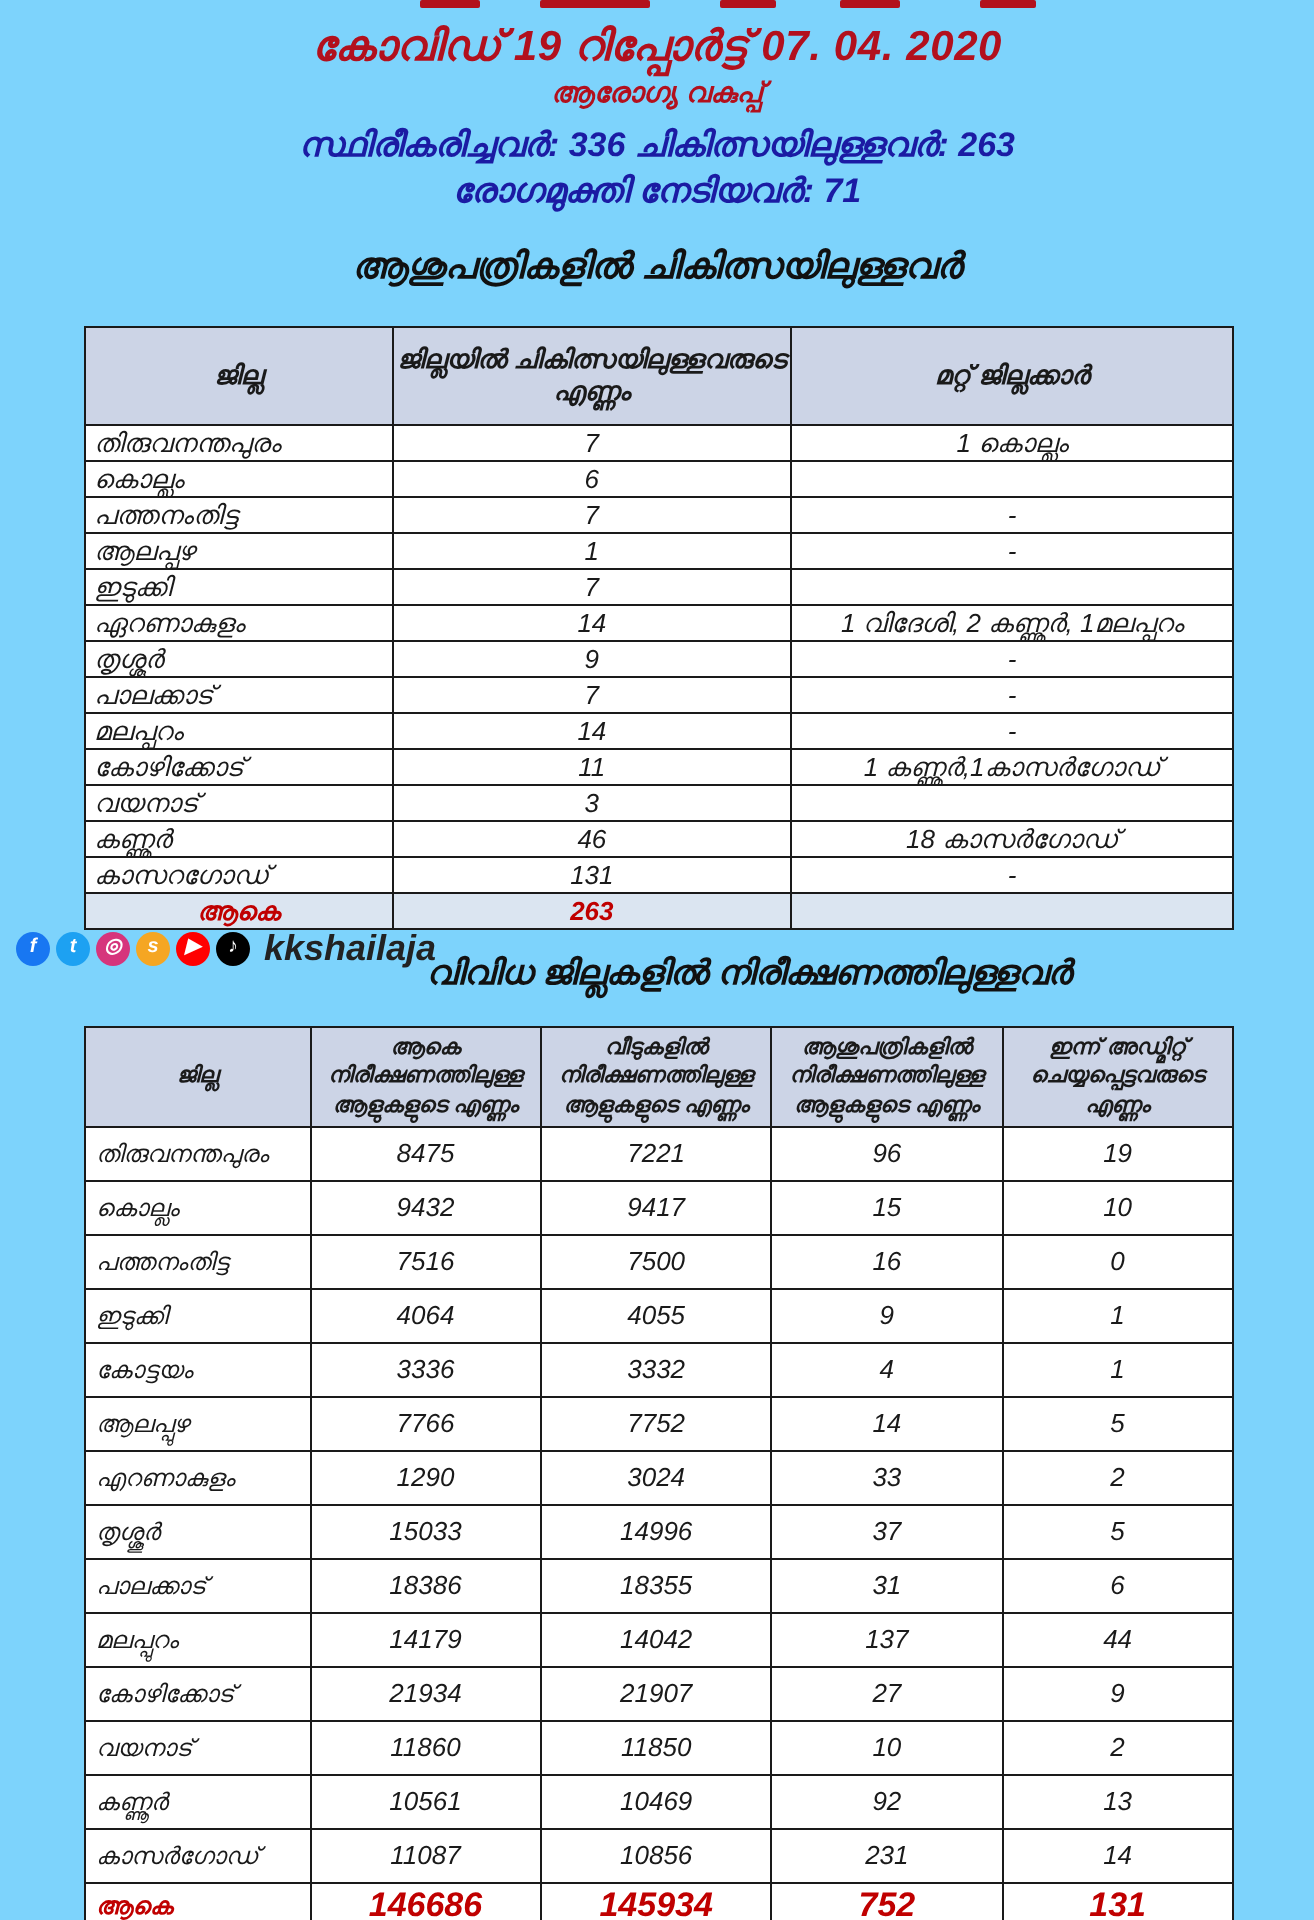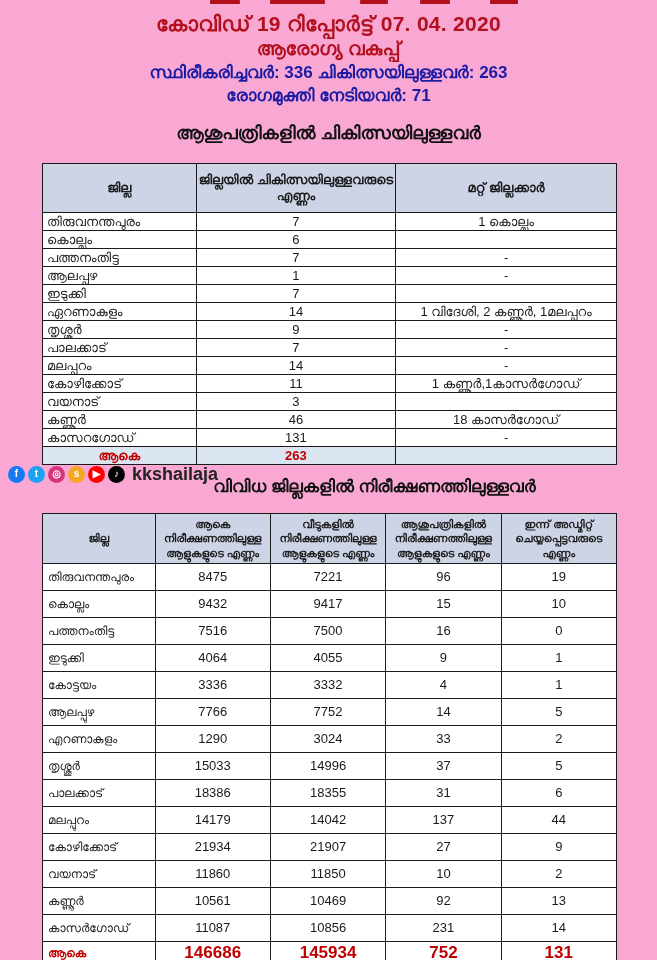--- a/index.html
+++ b/index.html
@@ -1,24 +1,24 @@
 <!DOCTYPE html>
 <html style="--title-red: #b2101d; --stats-blue: #1b1ba3; --total-red: #c00000; --header-bg: #ccd4e6; --t1-total-bg: #dbe5f1; --border: #1a1a1a;"><head>
 <meta charset="utf-8">
 <style>
   html,body{margin:0;padding:0;background:#ffffff;}
   .page{
-    position:relative;width:657px;height:960px;background:#f9a8d4;
-    font-family:"Liberation Sans", sans-serif;color:#1a1a1a;overflow:hidden;
+    position:relative;width:657px;height:960px;background:#7dd3fc;
+    font-family:"Liberation Sans", sans-serif;color:#1a1a1a;overflow:hidden;font-style:italic;
   }
   .frag{position:absolute;top:0;height:4px;background:var(--title-red,#9d1016);border-radius:1px;}
 
   .center-line{position:absolute;left:0;width:100%;text-align:center;font-weight:bold;}
   .title1{top:12px;font-size:21px;color:var(--title-red,#b2101d);letter-spacing:.3px;}
-  .title2{top:38px;font-size:19px;color:var(--title-red,#b2101d);}
+  .title2{top:38px;font-size:14px;color:var(--title-red,#b2101d);}
   .stats1{top:63px;font-size:17px;color:var(--stats-blue,#1b1ba3);}
   .stats2{top:86px;font-size:17px;color:var(--stats-blue,#1b1ba3);}
   .sec1-title{top:123px;font-size:18px;color:#111;}
   .sec2-title{top:477px;font-size:17px;color:#111;padding-left:46px;}
 
   table{position:absolute;left:42px;width:575px;border-collapse:collapse;table-layout:fixed;background:#fff;}
   th,td{border:1px solid var(--border,#1a1a1a);overflow:hidden;}
   th{background:var(--header-bg,#ccd4e6);font-weight:bold;text-align:center;}
 
   .t1{top:163px;}

